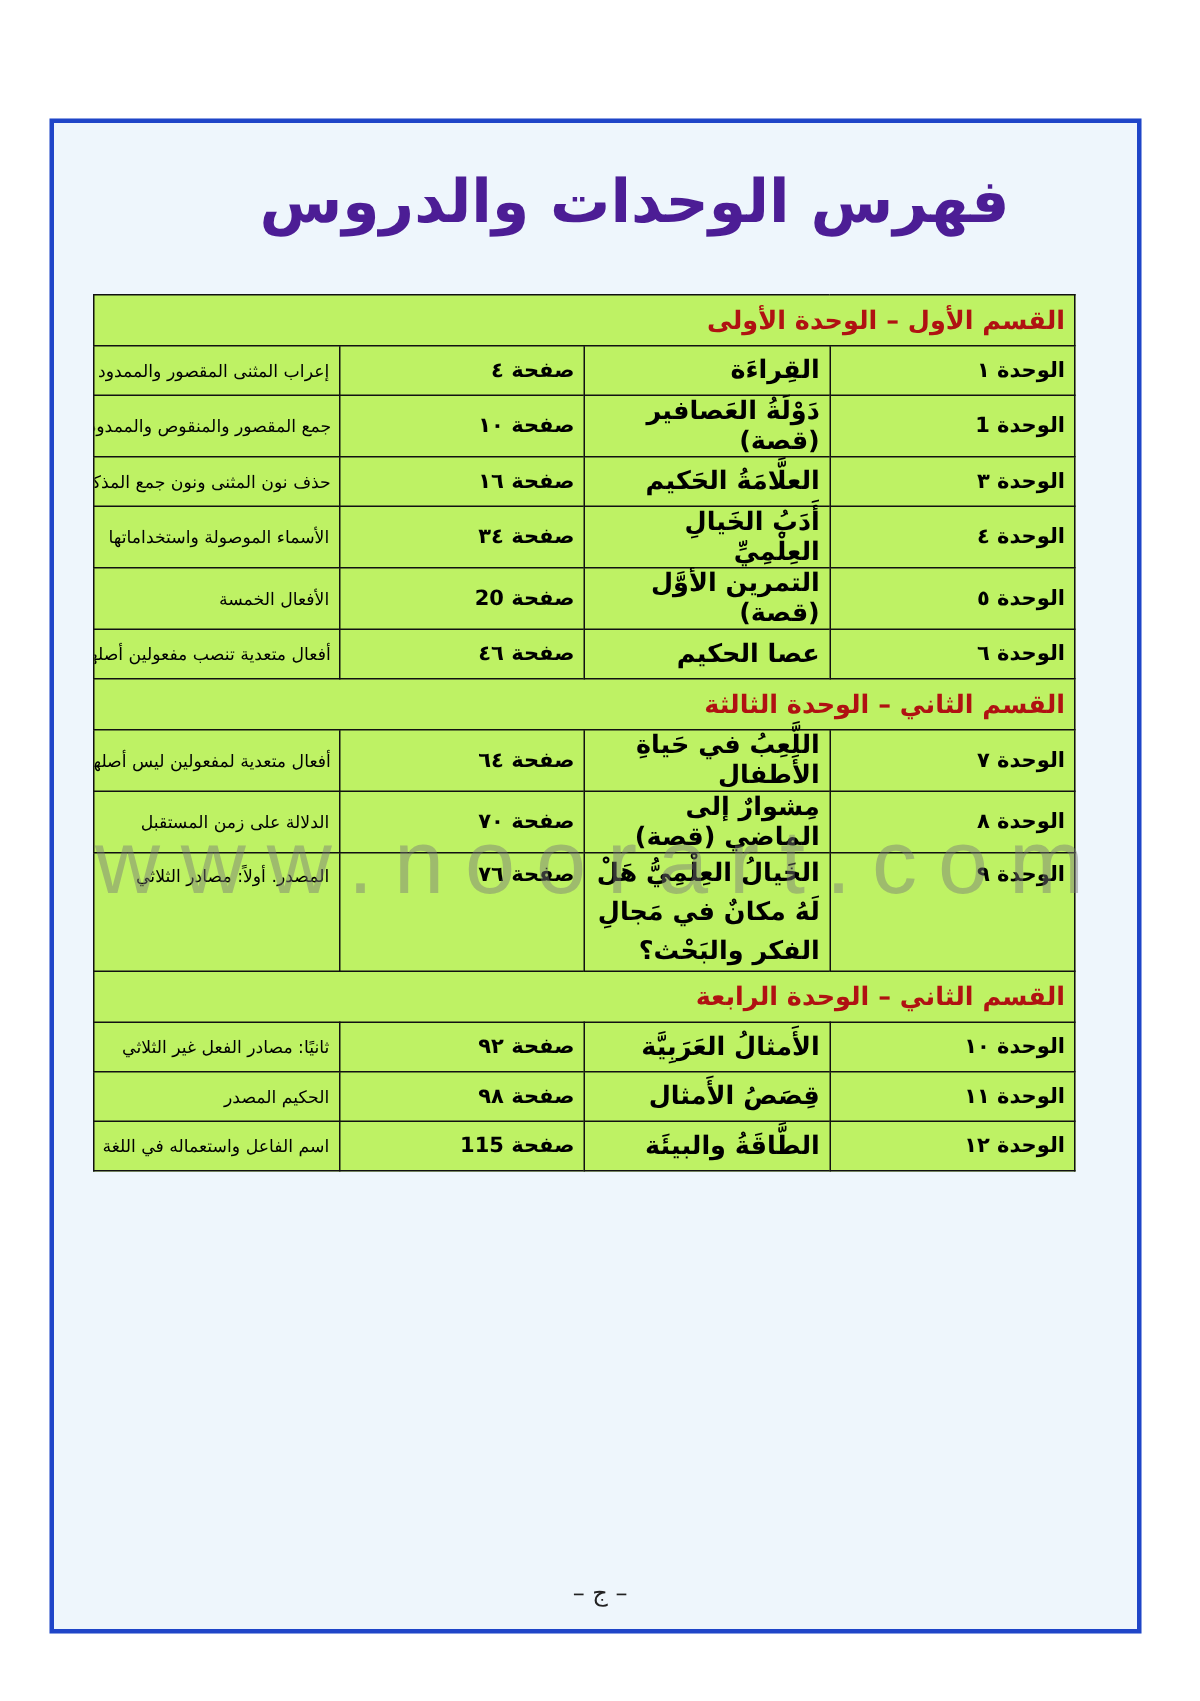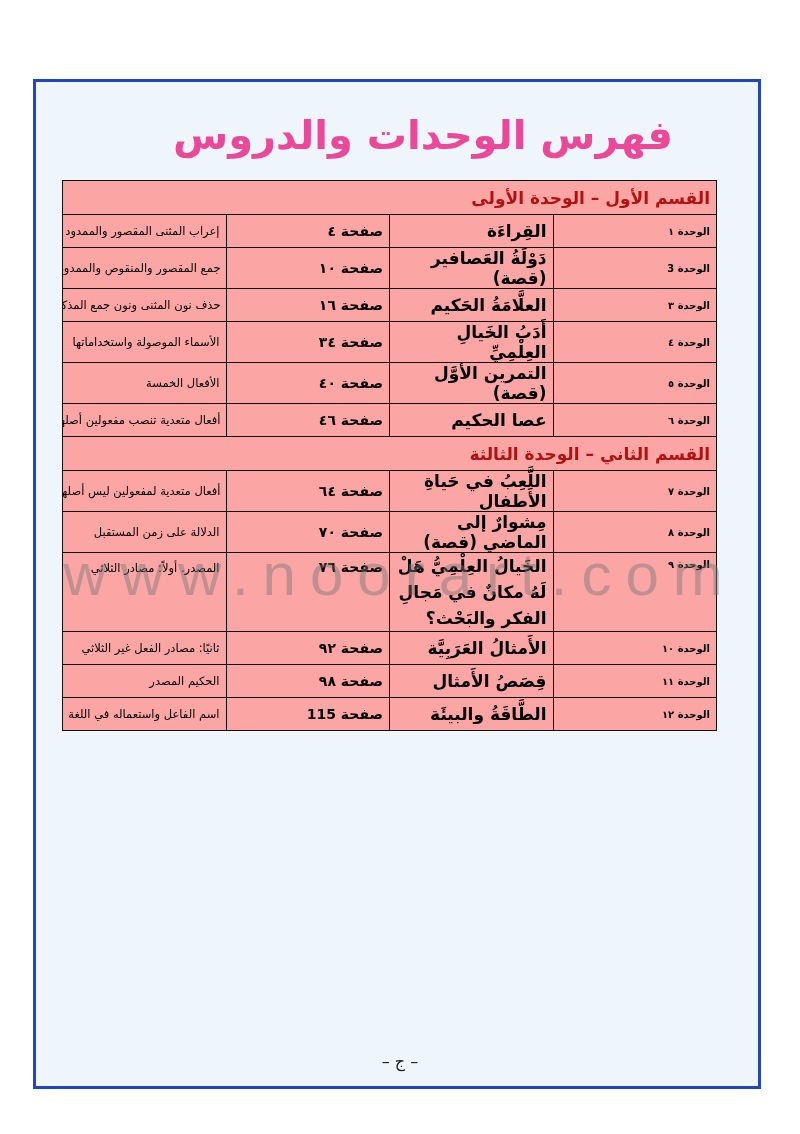--- a/index.html
+++ b/index.html
@@ -6,32 +6,32 @@
   body {
     width: 800px; height: 1134px; background: #ffffff; position: relative; overflow: hidden;
     font-family: "DejaVu Sans", sans-serif;
   }
   .page-frame {
     position: absolute; left: 33px; top: 79px; width: 728px; height: 1010px;
     border: 3px solid #1f45c8; background: #eef6fc; box-sizing: border-box;
   }
   .page-title {
     position: absolute; left: 0; right: 0; top: 112px; text-align: center;
-    font-size: 40px; font-weight: bold; color: #ec4899; direction: rtl; margin-left: 46px;
+    font-size: 40px; font-weight: bold; color: #4c1d95; direction: rtl; margin-left: 46px;
   }
   .toc-table {
-    position: absolute; left: 62px; top: 180px; width: 655px;
-    border-collapse: collapse; direction: rtl; background: #fca5a5;
+    position: absolute; left: 62px; top: 196px; width: 655px;
+    border-collapse: collapse; direction: rtl; background: #bef264;
     table-layout: fixed;
   }
   .toc-table td { border: 1.6px solid #111; padding: 0 6px; height: 32px; vertical-align: middle; }
   .section-row td {
     color: #b01212; font-weight: bold; font-size: 17px; text-align: right; height: 33px;
   }
-  .col-unit { width: 62px; font-weight: bold; font-size: 10px; white-space: nowrap; }
+  .col-unit { width: 62px; font-weight: bold; font-size: 14px; white-space: nowrap; }
   .col-title { width: 205px; font-weight: bold; font-size: 17px; }
   .col-page { width: 82px; font-weight: bold; font-size: 14px; white-space: nowrap; }
   .col-notes { font-size: 11.5px; white-space: nowrap; overflow: hidden; margin-top: 27px; }
   .tall td { height: 58px; }
   .tall .col-title { line-height: 26px; }
   .watermark {
     position: absolute; left: 0; top: 540px; width: 800px; text-align: center;
     font-family: "Liberation Sans", sans-serif; font-size: 60px; letter-spacing: 14px;
     color: rgba(120,120,120,0.45); pointer-events: none; white-space: nowrap;
   }
@@ -53,42 +53,42 @@
     <tr class="section-row">
       <td colspan="4">القسم الأول – الوحدة الأولى</td>
     </tr>
     <tr>
       <td class="col-unit">الوحدة ١</td>
       <td class="col-title">القِراءَة</td>
       <td class="col-page">صفحة ٤</td>
       <td class="col-notes">إعراب المثنى المقصور والممدود</td>
     </tr>
     <tr>
-      <td class="col-unit">الوحدة 3</td>
+      <td class="col-unit">الوحدة 1</td>
       <td class="col-title">دَوْلَةُ العَصافير (قصة)</td>
       <td class="col-page">صفحة ١٠</td>
       <td class="col-notes">جمع المقصور والمنقوص والممدود</td>
     </tr>
     <tr>
       <td class="col-unit">الوحدة ٣</td>
       <td class="col-title">العلَّامَةُ الحَكيم</td>
       <td class="col-page">صفحة ١٦</td>
       <td class="col-notes">حذف نون المثنى ونون جمع المذكر السالم عند الإضافة</td>
     </tr>
 
     <tr>
       <td class="col-unit">الوحدة ٤</td>
       <td class="col-title">أَدَبُ الخَيالِ العِلْمِيِّ</td>
       <td class="col-page">صفحة ٣٤</td>
       <td class="col-notes">الأسماء الموصولة واستخداماتها</td>
     </tr>
     <tr>
       <td class="col-unit">الوحدة ٥</td>
       <td class="col-title">التمرين الأوَّل (قصة)</td>
-      <td class="col-page">صفحة ٤٠</td>
+      <td class="col-page">صفحة 20</td>
       <td class="col-notes">الأفعال الخمسة</td>
     </tr>
     <tr>
       <td class="col-unit">الوحدة ٦</td>
       <td class="col-title">عصا الحكيم</td>
       <td class="col-page">صفحة ٤٦</td>
       <td class="col-notes">أفعال متعدية تنصب مفعولين أصلهما المبتدأ والخبر</td>
     </tr>
 
     <tr class="section-row">
@@ -106,20 +106,23 @@
       <td class="col-page">صفحة ٧٠</td>
       <td class="col-notes">الدلالة على زمن المستقبل</td>
     </tr>
     <tr class="tall">
       <td class="col-unit" style="vertical-align:top;padding-top:6px">الوحدة ٩</td>
       <td class="col-title">الخَيالُ العِلْمِيُّ هَلْ لَهُ مكانٌ في مَجالِ الفكر والبَحْث؟</td>
       <td class="col-page" style="vertical-align:top;padding-top:6px">صفحة ٧٦</td>
       <td class="col-notes" style="vertical-align:top;padding-top:8px">المصدر. أولاً: مصادر الثلاثي</td>
     </tr>
 
+    <tr class="section-row">
+      <td colspan="4">القسم الثاني – الوحدة الرابعة</td>
+    </tr>
     <tr>
       <td class="col-unit">الوحدة ١٠</td>
       <td class="col-title">الأَمثالُ العَرَبِيَّة</td>
       <td class="col-page">صفحة ٩٢</td>
       <td class="col-notes">ثانيًا: مصادر الفعل غير الثلاثي</td>
     </tr>
     <tr>
       <td class="col-unit">الوحدة ١١</td>
       <td class="col-title">قِصَصُ الأَمثال</td>
       <td class="col-page">صفحة ٩٨</td>

